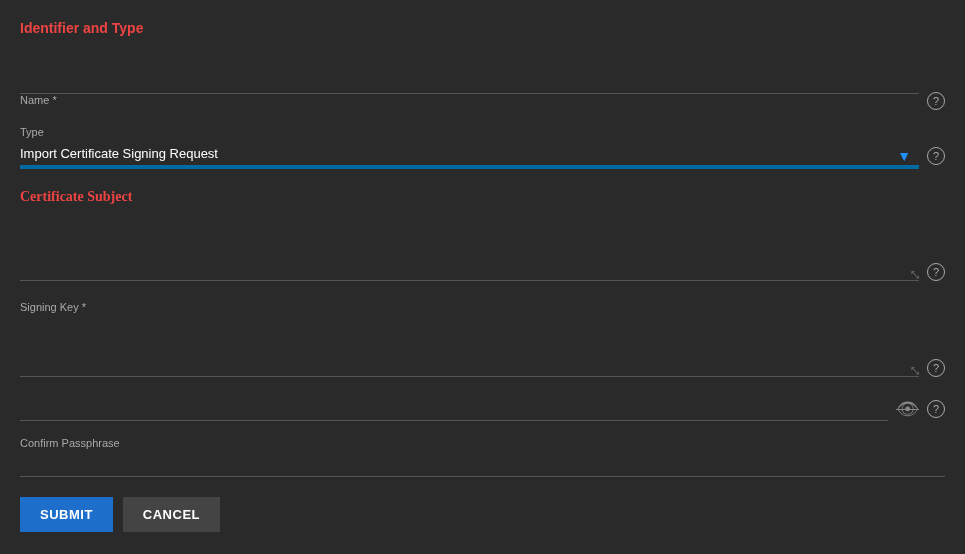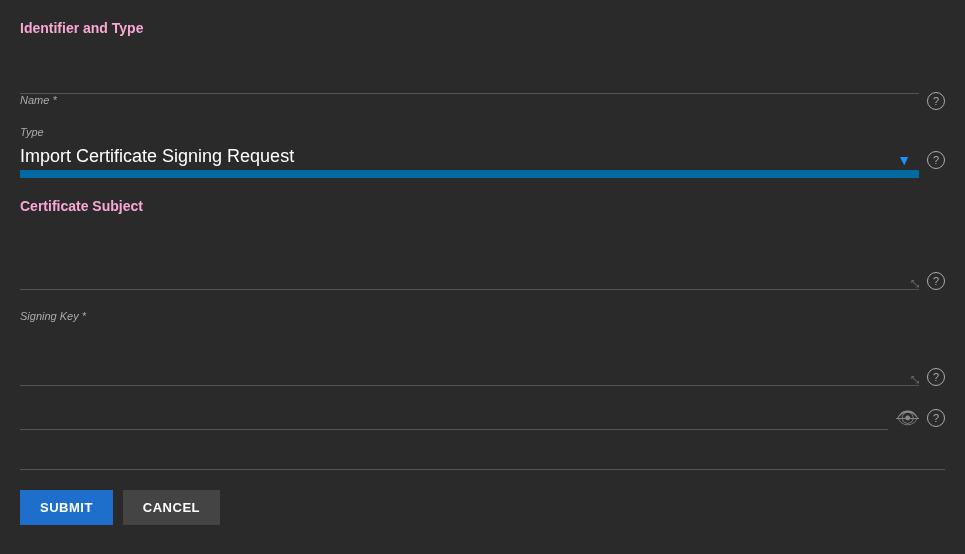--- a/index.html
+++ b/index.html
@@ -23,21 +23,21 @@
       background-color: #2a2a2a;
       width: 965px;
       height: 554px;
       padding: 20px 20px 20px 20px;
       position: relative;
     }
 
     .section-title {
       font-size: 14px;
       font-weight: bold;
-      color: #f9a8d4;
+      color: #ef4444;
       margin-bottom: 18px;
     }
 
     .form-group {
       margin-bottom: 16px;
       position: relative;
     }
 
     .form-input {
       width: 100%;
@@ -58,23 +58,23 @@
 
     .type-row .select-wrapper {
       flex: 1;
       position: relative;
     }
 
     .type-select {
       width: 100%;
       background: transparent;
       border: none;
-      border-bottom: 8px solid #0369a1;
-      color: #ffffff;
-      font-size: 18px;
+      border-bottom: 4px solid #0369a1;
+      color: #ffffff;
+      font-size: 13px;
       padding: 4px 30px 4px 0;
       outline: none;
       appearance: none;
       cursor: pointer;
     }
 
     .type-select option {
       background-color: #333333;
       color: #ffffff;
     }
@@ -99,20 +99,21 @@
       justify-content: center;
       font-size: 11px;
       color: #aaaaaa;
       cursor: pointer;
       flex-shrink: 0;
     }
 
     .certificate-subject {
       margin-top: 4px;
       margin-bottom: 16px;
+      font-family: Liberation Serif, serif;
     }
 
     .textarea-wrapper {
       position: relative;
     }
 
     .form-textarea {
       width: 100%;
       background: transparent;
       border: none;
@@ -184,21 +185,20 @@
       font-weight: bold;
       cursor: pointer;
       letter-spacing: 0.5px;
     }
 
     .inline-label {
       font-size: 11px;
       color: #aaaaaa;
       display: block;
       margin-bottom: 4px;
-      font-style: italic;
     }
 
     .field-with-help {
       display: flex;
       align-items: flex-end;
       gap: 8px;
     }
 
     .field-with-help .inner {
       flex: 1;
@@ -277,20 +277,21 @@
     <div class="passphrase-row">
       <input type="password" class="form-input" style="">
       <span class="eye-icon" style="font-size:18px;text-decoration:line-through;color:#888;">👁</span>
       <div class="help-icon">
         <span>?</span>
       </div>
     </div>
   </div>
 
   <div class="form-group">
+    <span class="inline-label">Confirm Passphrase</span>
     <div class="field-with-help">
       <div class="inner">
         <input type="password" class="form-input" style="">
       </div>
     </div>
   </div>
 
   <div class="footer-buttons">
     <button class="btn-submit">SUBMIT</button>
     <button class="btn-cancel">CANCEL</button>

